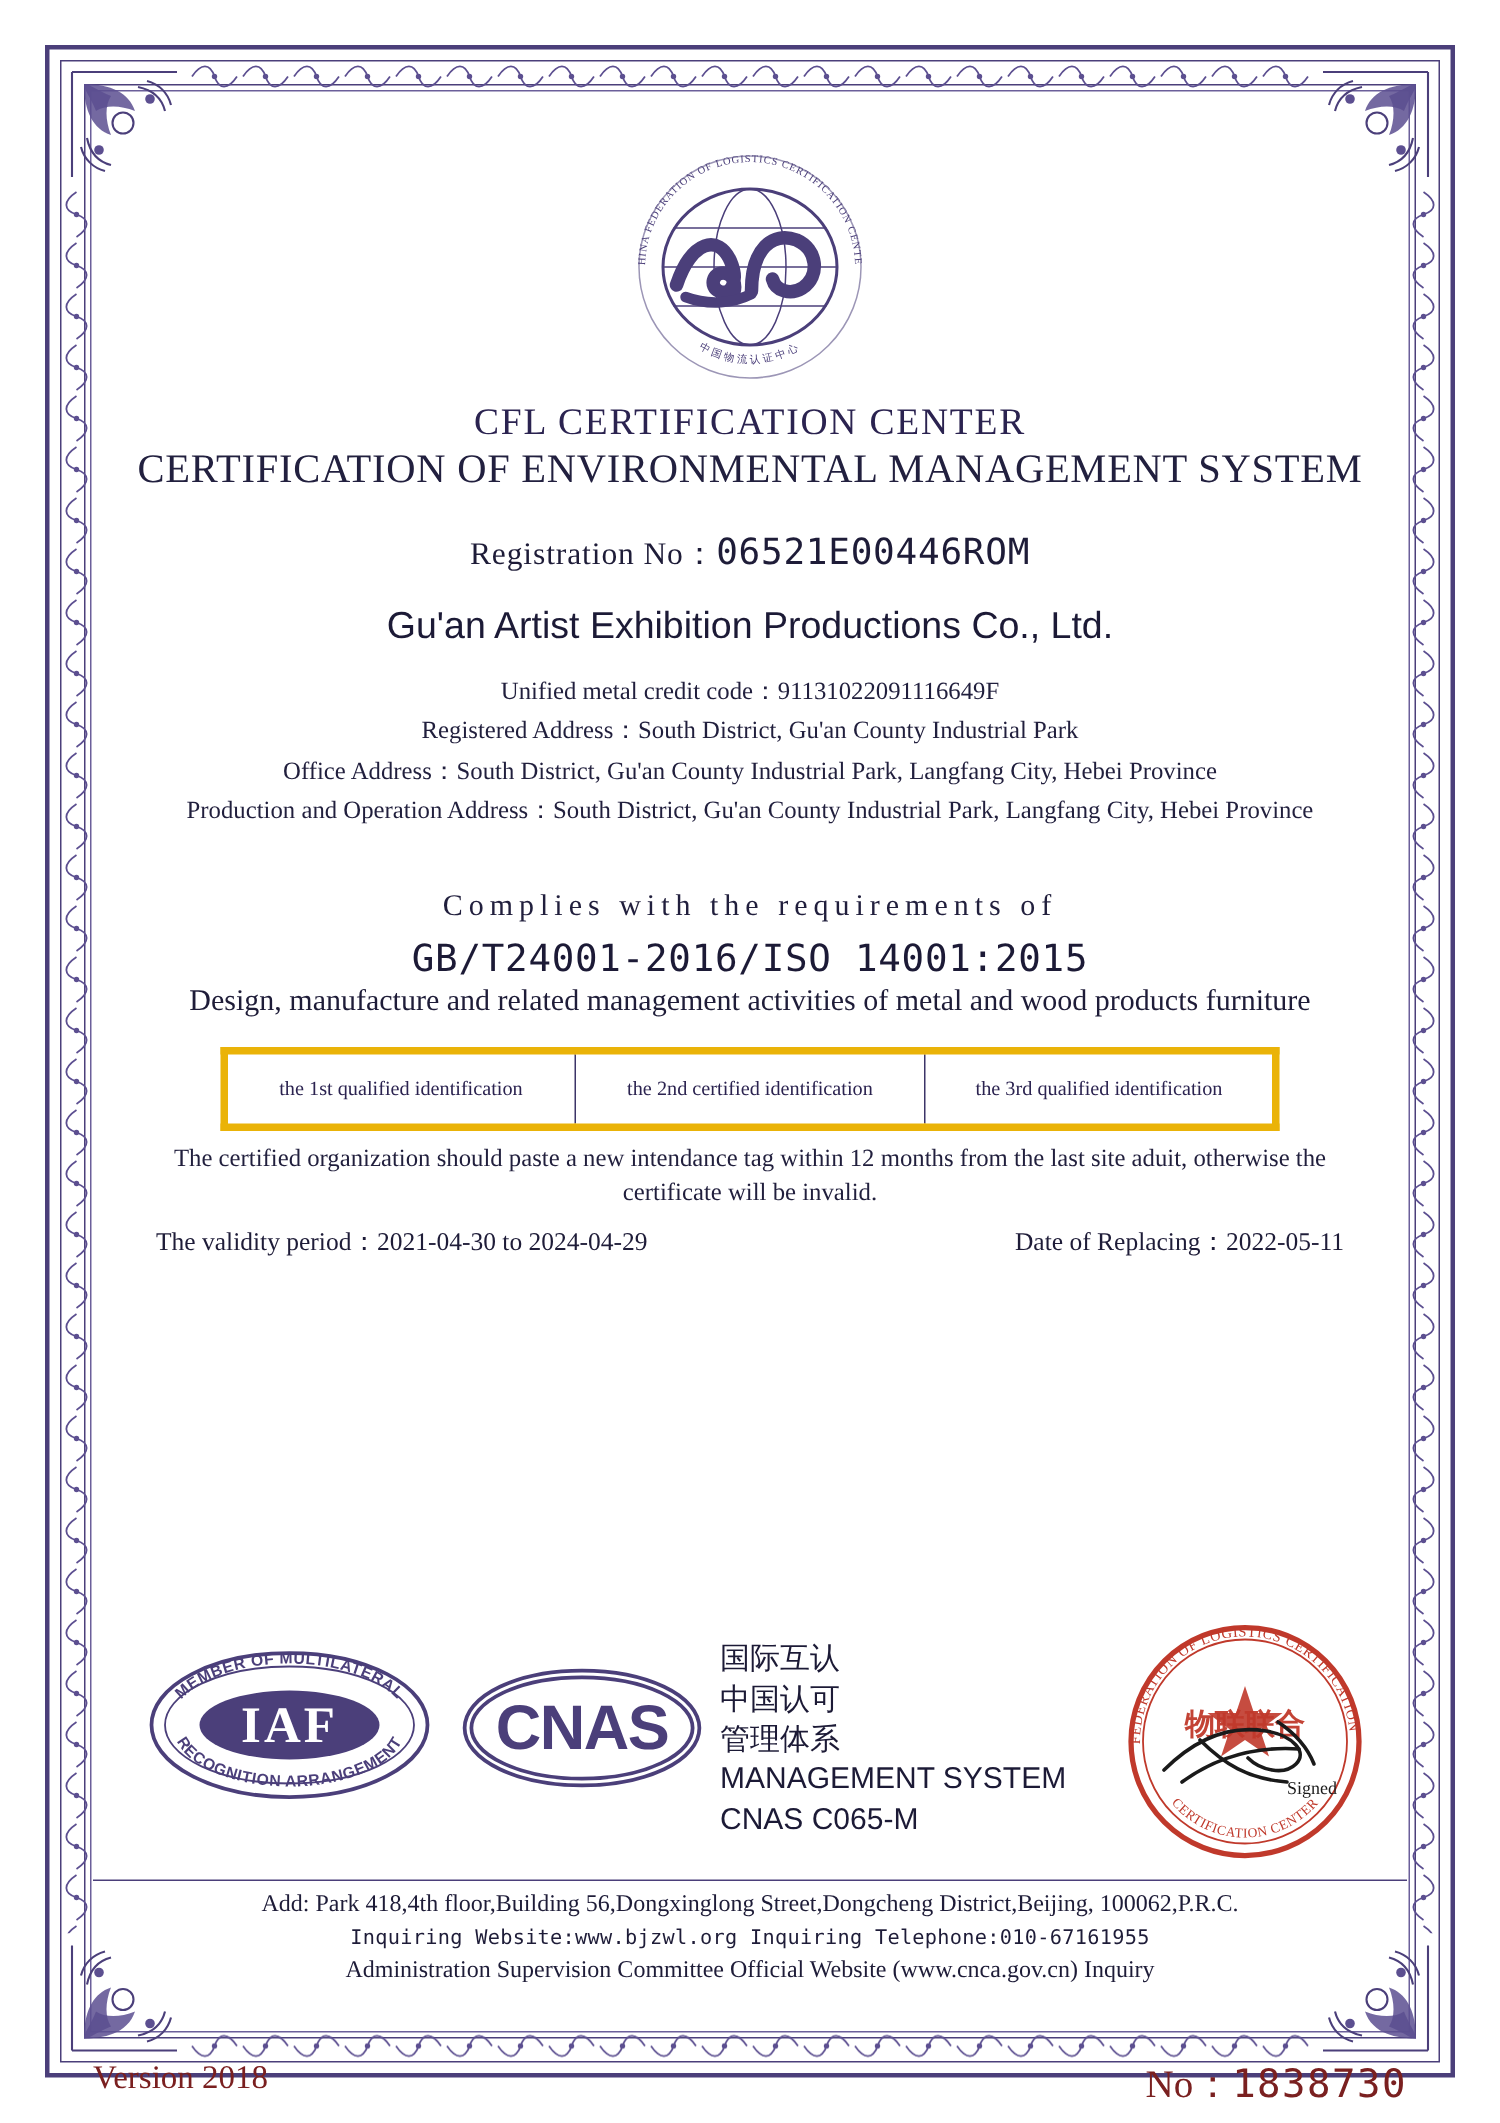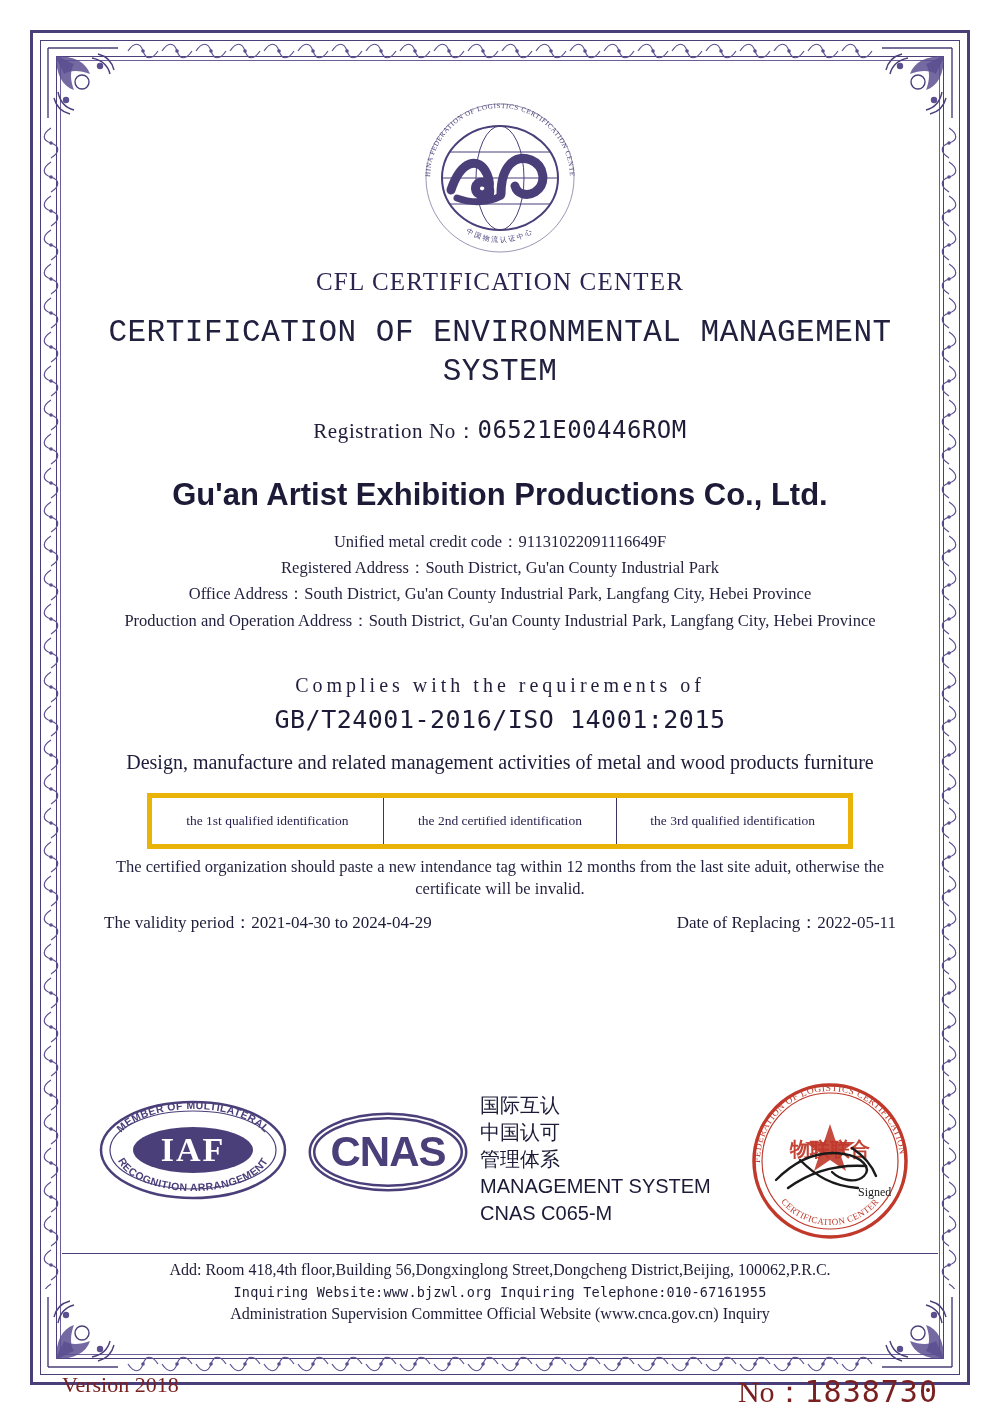--- a/index.html
+++ b/index.html
@@ -84,46 +84,45 @@
 
   .org-name {
     font-size: 25px;
     letter-spacing: 1.2px;
     color: #2b2350;
     margin-top: 8px;
     font-family: "Liberation Serif", serif;
   }
 
   .cert-title {
-    font-family: Liberation Mono, monospace;
-    font-size: 31px;
+    font-family: Liberation Serif, serif;
+    font-size: 27px;
     line-height: 1.25;
     letter-spacing: 0.5px;
     color: #22203f;
-    margin-top: 18px;
     padding: 0 14px;
   }
 
   .reg-no {
     font-size: 21px;
     margin-top: 24px;
     letter-spacing: 0.6px;
     color: #1e1c38;
   }
   .reg-no .mono {
     font-family: "DejaVu Sans Mono", monospace;
     font-size: 24px;
     letter-spacing: 0.5px;
   }
 
   .company {
     font-family: "Liberation Sans", sans-serif;
-    font-weight: bold;
-    font-size: 31px;
-    margin-top: 32px;
+    font-weight: normal;
+    font-size: 25px;
+    margin-top: 20px;
     color: #1c1a36;
   }
 
   .addr-block {
     margin-top: 16px;
     font-size: 16.5px;
     line-height: 1.6;
     color: #211f3d;
   }
   .addr-block div { padding: 0 10px; }
@@ -145,21 +144,20 @@
   }
 
   .scope-label {
     margin-top: 28px;
     font-size: 19px;
     letter-spacing: 3px;
     color: #211f3d;
   }
 
   .scope-text {
-    margin-top: 14px;
     font-size: 20px;
     line-height: 1.45;
     padding: 0 40px;
     color: #1e1c38;
   }
 
   .tag-table {
     margin: 16px auto 0;
     width: 706px;
     border: 5px solid #eab308;
@@ -239,21 +237,21 @@
   .version {
     position: absolute;
     left: 62px; top: 1372px;
     font-size: 22px;
     color: #7a2020;
     font-family: "Liberation Serif", serif;
   }
   .serial {
     position: absolute;
     right: 62px; top: 1372px;
-    font-size: 30px;
+    font-size: 26px;
     color: #7a2020;
     font-family: "Liberation Serif", serif;
   }
   .serial .num {
     font-family: "DejaVu Sans Mono", monospace;
     letter-spacing: 1px;
   }
 </style>
 </head>
 <body>
@@ -493,21 +491,21 @@
         <path d="M60 84 C76 100 92 110 118 112"></path>
         <path d="M112 72 C124 80 132 90 136 100"></path>
       </g>
       <text x="118" y="120" font-size="12" fill="#1a1a1a" font-family="'Liberation Serif', serif">Signed</text>
     </svg>
   </div>
 </div>
 
 <div class="footer-sep"></div>
 <div class="footer">
-  <div>Add: Room 418,4th floor,Building 56,Dongxinglong Street,Dongcheng District,Beijing, 100062,P.R.C.</div>
+  <div>Add: Park 418,4th floor,Building 56,Dongxinglong Street,Dongcheng District,Beijing, 100062,P.R.C.</div>
   <div class="mono-line">Inquiring Website:www.bjzwl.org    Inquiring Telephone:010-67161955</div>
   <div>Administration Supervision Committee Official Website (www.cnca.gov.cn) Inquiry</div>
 </div>
 
 <div class="version">Version 2018</div>
 <div class="serial">
   <span>No：</span><span class="num">1838730</span>
 </div>
 
 </body></html>

